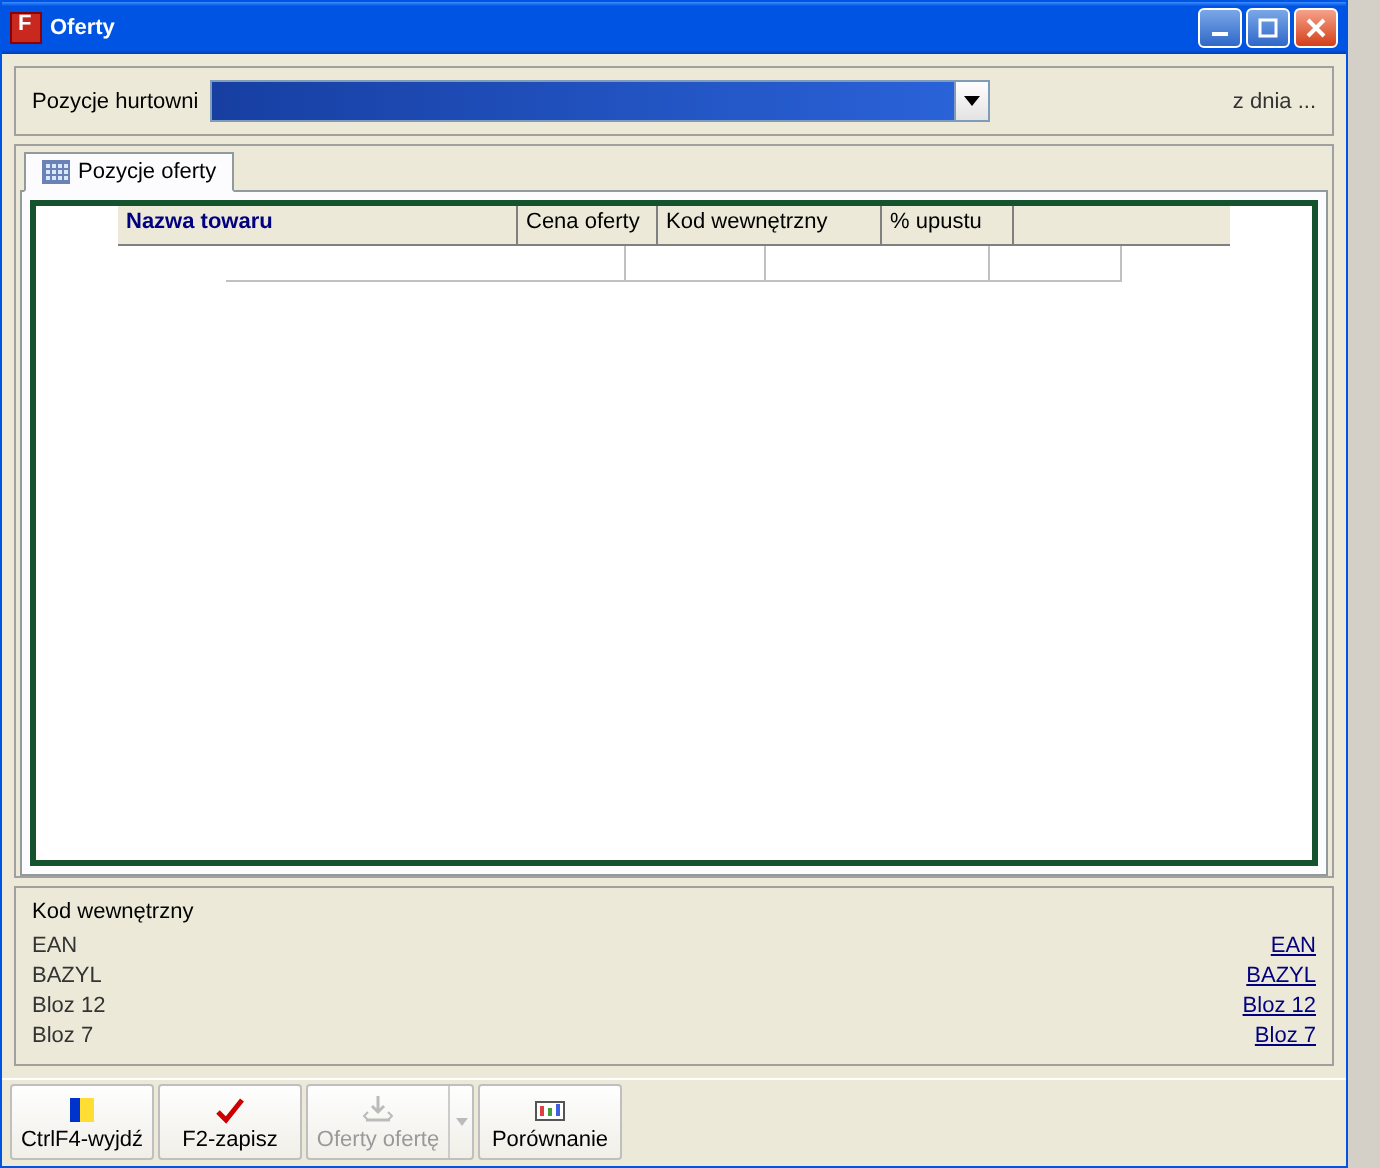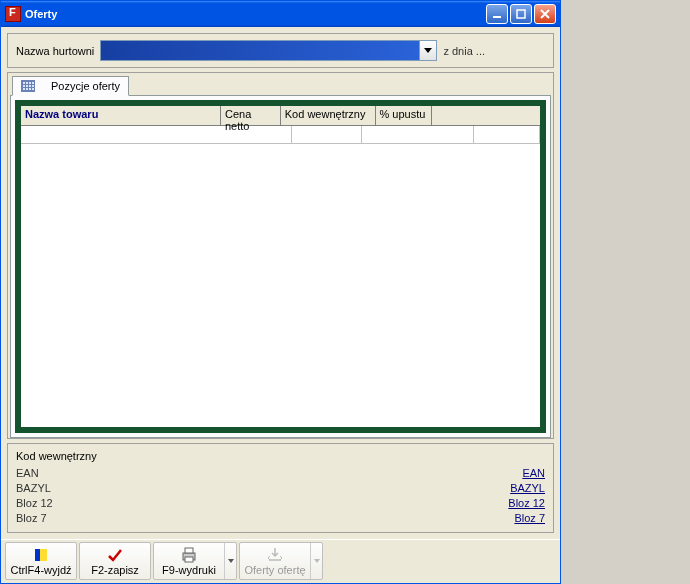--- a/index.html
+++ b/index.html
@@ -3,21 +3,21 @@
 <meta charset="utf-8">
 <style>
   * { box-sizing: border-box; }
   body {
     margin: 0;
     font-family: Tahoma, sans-serif;
     font-size: 11px;
     background: #d4d0c8;
   }
   .window {
-    width: 561px;
+    width: 674px;
     height: 584px;
     background: #ece9d8;
     border: 1px solid #0054e3;
     position: relative;
     display: flex;
     flex-direction: column;
   }
   .titlebar {
     height: 26px;
     background: linear-gradient(to bottom, #3b8dff 0%, #0054e3 8%, #0054e3 92%, #003db5 100%);
@@ -97,21 +97,21 @@
   .combo-btn {
     width: 18px;
     height: 21px;
     border: 1px solid #7f9db9;
     background: linear-gradient(to bottom, #fefefe, #e3e3e3);
     display: flex;
     align-items: center;
     justify-content: center;
     cursor: pointer;
   }
-  .date-label { margin-left: auto; margin-right: 60px; color: #333; }
+  .date-label { margin-left: auto; color: #333; }
 
   .tabs-panel {
     flex: 1;
     display: flex;
     flex-direction: column;
     padding: 0;
     border: none;
     border: 1px solid #a0a0a0;
     padding: 2px 2px 0 2px;
     background: #ece9d8;
@@ -122,21 +122,21 @@
     position: relative;
     top: 1px;
     z-index: 2;
   }
   .tab {
     border: 1px solid #919b9c;
     border-bottom: 1px solid #fcfcfe;
     background: #fcfcfe;
     display: flex;
     align-items: center;
-    gap: 16px;
+    gap: 4px;
     padding: 3px 8px;
     cursor: pointer;
     margin-left: 2px;
   }
   .tab-icon {
     width: 14px;
     height: 12px;
     border: 1px solid #6a82b5;
     background:
       repeating-linear-gradient(to bottom, #6a82b5 0 1px, transparent 1px 3px),
@@ -146,24 +146,25 @@
   .tab-body {
     border: 1px solid #919b9c;
     background: #fcfcfe;
     flex: 1;
     padding: 4px;
     display: flex;
     flex-direction: column;
   }
   .grid {
     flex: 1;
-    border: 6px solid #14532d;
+    border: 3px solid #14532d;
     background: #fff;
     display: flex;
     flex-direction: column;
+    align-items: center;
   }
   .grid-header {
     display: flex;
     background: #ece9d8;
   }
   .grid-header .cell {
     border-right: 1px solid #808080;
     border-bottom: 1px solid #808080;
     padding: 2px 4px;
     height: 20px;
@@ -257,21 +258,21 @@
         <svg width="10" height="10">
             <path d="M1 1 L9 9 M9 1 L1 9" stroke="#fff" stroke-width="2"></path>
           </svg>
       </div>
     </div>
   </div>
 
   <div class="client">
 
     <div class="panel top-panel">
-      <span>Nazwa hurtowni</span>
+      <span>Pozycje hurtowni</span>
       <div class="combo">
         <div class="combo-input"></div>
         <div class="combo-btn">
           <svg width="8" height="6">
               <path d="M0 0 L8 0 L4 5 Z" fill="#000"></path>
             </svg>
         </div>
       </div>
       <span class="date-label">z dnia  ...</span>
     </div>
@@ -280,21 +281,21 @@
       <div class="tabs-row">
         <div class="tab">
           <div class="tab-icon"></div>
           <span>Pozycje oferty</span>
         </div>
       </div>
       <div class="tab-body">
         <div class="grid">
           <div class="grid-header">
             <div class="cell col-name primary">Nazwa towaru</div>
-            <div class="cell col-price">Cena netto</div>
+            <div class="cell col-price">Cena oferty</div>
             <div class="cell col-code">Kod wewnętrzny</div>
             <div class="cell col-discount">% upustu</div>
             <div class="cell col-rest"></div>
           </div>
           <div class="grid-row">
             <div class="cell col-name"></div>
             <div class="cell col-price"></div>
             <div class="cell col-code"></div>
             <div class="cell col-discount"></div>
           </div>
@@ -336,45 +337,41 @@
       <span>CtrlF4-wyjdź</span>
     </div>
     <div class="tbtn">
       <div class="glyph">
         <svg width="16" height="16">
             <path d="M2 9 L6 13 L14 3" stroke="#cc0000" stroke-width="2.5" fill="none"></path>
           </svg>
       </div>
       <span>F2-zapisz</span>
     </div>
-    <div class="tbtn has-split">
-      <div class="glyph">
-        <svg width="18" height="16">
-            <rect x="3" y="6" width="12" height="7" fill="#ccc" stroke="#666"></rect>
-            <rect x="5" y="1" width="8" height="5" fill="#fff" stroke="#666"></rect>
-            <rect x="5" y="10" width="8" height="5" fill="#fff" stroke="#666"></rect>
-          </svg>
-      </div>
-      <span>F9-wydruki</span>
-      <div class="split-arrow">
-        <svg width="6" height="4">
-            <path d="M0 0 L6 0 L3 4 Z" fill="#555"></path>
-          </svg>
-      </div>
-    </div>
     <div class="tbtn has-split disabled">
       <div class="glyph">
         <svg width="16" height="16">
             <path d="M8 1v8M5 6l3 3 3-3" stroke="#bbb" stroke-width="1.5" fill="none"></path>
             <path d="M2 13h12" stroke="#bbb" stroke-width="1.5"></path>
             <path d="M3 9l-2 2 2 2M13 9l2 2-2 2" stroke="#bbb" fill="none"></path>
           </svg>
       </div>
       <span>Oferty ofertę</span>
       <div class="split-arrow">
         <svg width="6" height="4">
             <path d="M0 0 L6 0 L3 4 Z" fill="#bbb"></path>
           </svg>
       </div>
     </div>
+    <div class="tbtn">
+      <div class="glyph">
+        <svg width="16" height="16">
+            <rect x="1" y="4" width="14" height="9" fill="#fff" stroke="#555"></rect>
+            <rect x="3" y="6" width="2" height="5" fill="#e04040"></rect>
+            <rect x="7" y="7" width="2" height="4" fill="#40a040"></rect>
+            <rect x="11" y="5" width="2" height="6" fill="#4060e0"></rect>
+          </svg>
+      </div>
+      <span>Porównanie</span>
+    </div>
   </div>
 
 </div>
 
 </body></html>

